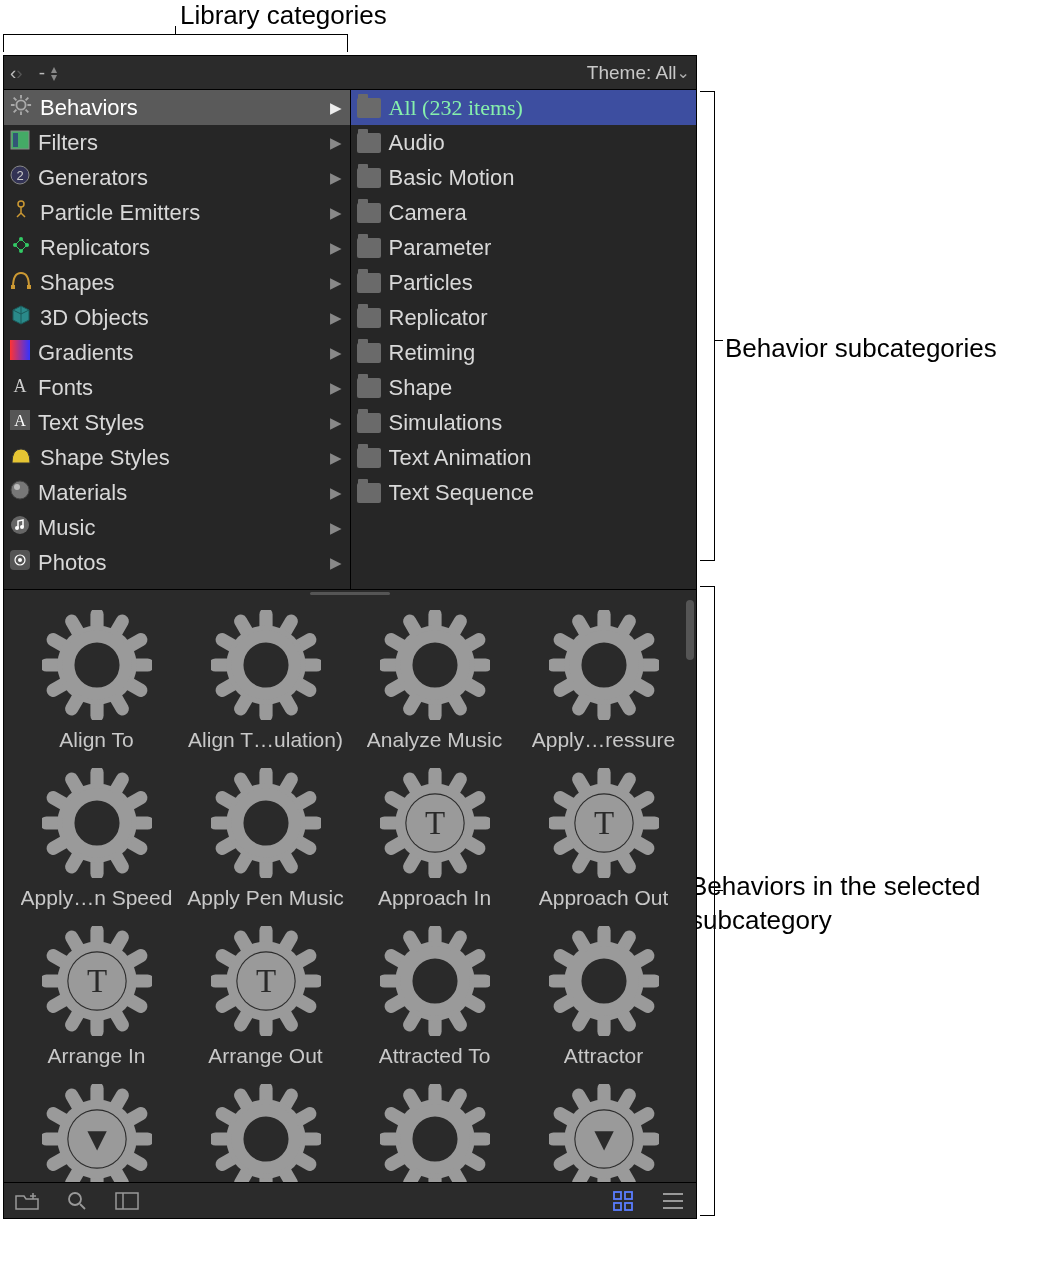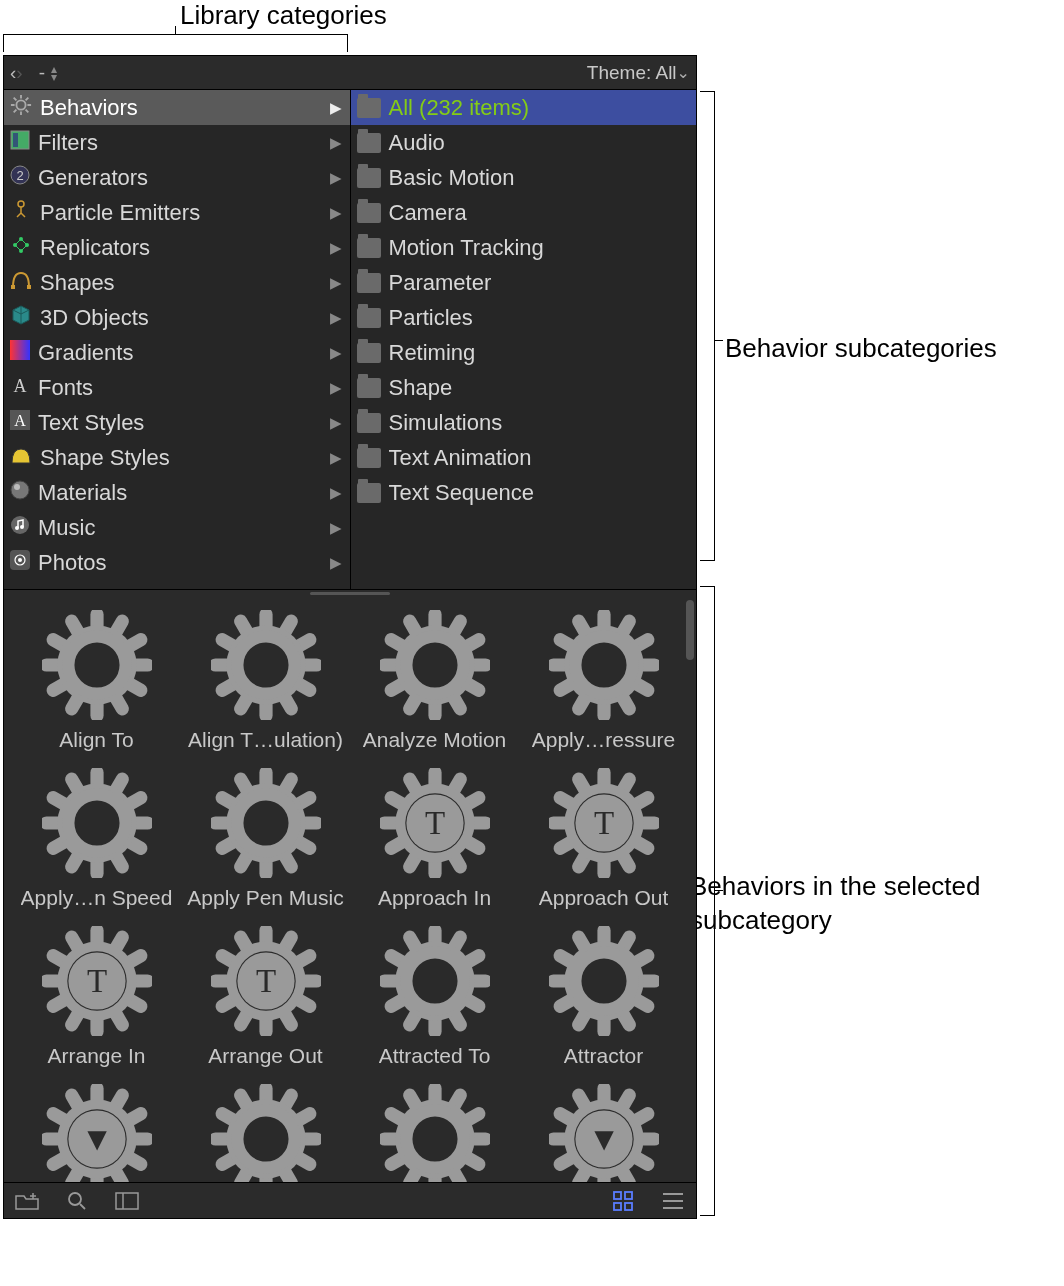--- a/index.html
+++ b/index.html
@@ -37,21 +37,21 @@
   .spacer{flex:1;}
   .theme-sel{display:flex;align-items:center;color:#c8c8c8;}
   .theme-chev{font-size:16px;color:#aaa;}
 
   .columns{height:500px;display:flex;border-bottom:1px solid #000;}
   .col{flex:1; overflow:hidden;}
   .col-left{border-right:1px solid #000;}
   .row{display:flex;align-items:center;height:35px;padding:0 6px;gap:8px;
        font-size:22px;color:#d8d8d8;position:relative;}
   .row.selected-left{background:#5a5a5a;color:#fff;}
-  .row.selected-right{background:#3d4ea0;color:#84cc16;}
+  .row.selected-right{background:#3d4ea0;color:#86efac;font-family:Liberation Serif, serif;}
   .row .arrow{position:absolute;right:8px;color:#888;font-size:15px;}
   .row.selected-left .arrow,.row.selected-right .arrow{color:#eee;}
   .folder-icon{width:24px;height:20px;background:#6a6a6a;border-radius:2px;position:relative;}
   .folder-icon::before{content:"";position:absolute;left:1px;top:-4px;width:10px;height:6px;
                        background:#6a6a6a;border-radius:1px;}
 
   
   .grid-wrap{flex:1;overflow:hidden;background:#2a2a2a;position:relative;}
   .scroll-ind{position:absolute;right:2px;top:4px;width:8px;height:60px;background:#555;border-radius:4px;}
   .grid{display:grid;grid-template-columns:repeat(4,1fr);padding:8px 8px;gap:4px 0;
@@ -246,29 +246,29 @@
         <div class="row">
           <span class="folder-icon"></span>
           <span>Basic Motion</span>
         </div>
         <div class="row">
           <span class="folder-icon"></span>
           <span>Camera</span>
         </div>
         <div class="row">
           <span class="folder-icon"></span>
-          <span>Motion Tracking</span>
-        </div>
-        <div class="row">
-          <span class="folder-icon"></span>
           <span>Parameter</span>
         </div>
         <div class="row">
           <span class="folder-icon"></span>
           <span>Particles</span>
+        </div>
+        <div class="row">
+          <span class="folder-icon"></span>
+          <span>Replicator</span>
         </div>
         <div class="row">
           <span class="folder-icon"></span>
           <span>Retiming</span>
         </div>
         <div class="row">
           <span class="folder-icon"></span>
           <span>Shape</span>
         </div>
         <div class="row">
@@ -342,21 +342,21 @@
               <line x1="16" y1="50.00000000000001" x2="4" y2="50.00000000000001" stroke="#9a9a9a" stroke-width="12" stroke-linecap="round"></line>
               <line x1="20.555136271329086" y1="33" x2="10.162831425915826" y2="26.999999999999996" stroke="#9a9a9a" stroke-width="12" stroke-linecap="round"></line>
               <line x1="32.999999999999986" y1="20.555136271329097" x2="26.99999999999998" y2="10.162831425915833" stroke="#9a9a9a" stroke-width="12" stroke-linecap="round"></line>
               <line x1="49.99999999999999" y1="16" x2="49.99999999999999" y2="4" stroke="#9a9a9a" stroke-width="12" stroke-linecap="round"></line>
               <line x1="67" y1="20.555136271329086" x2="73" y2="10.162831425915826" stroke="#9a9a9a" stroke-width="12" stroke-linecap="round"></line>
               <line x1="79.4448637286709" y1="32.999999999999986" x2="89.83716857408416" y2="26.99999999999998" stroke="#9a9a9a" stroke-width="12" stroke-linecap="round"></line>
               <circle cx="50" cy="50" r="36" fill="#9a9a9a"></circle>
               <circle cx="50" cy="50" r="27" fill="#2a2a2a"></circle>
               <circle cx="50" cy="50" r="26" fill="none" stroke="#9a9a9a" stroke-width="11"></circle>
             </svg></span>
-          <span class="cell-label">Analyze Motion</span>
+          <span class="cell-label">Analyze Music</span>
         </div>
         <div class="cell">
           <span><svg class="gear-svg" viewBox="0 0 100 100">
               <line x1="84" y1="50" x2="96" y2="50" stroke="#9a9a9a" stroke-width="12" stroke-linecap="round"></line>
               <line x1="79.44486372867092" y1="67" x2="89.83716857408419" y2="73" stroke="#9a9a9a" stroke-width="12" stroke-linecap="round"></line>
               <line x1="67" y1="79.44486372867091" x2="73" y2="89.83716857408417" stroke="#9a9a9a" stroke-width="12" stroke-linecap="round"></line>
               <line x1="50" y1="84" x2="50" y2="96" stroke="#9a9a9a" stroke-width="12" stroke-linecap="round"></line>
               <line x1="33.00000000000001" y1="79.44486372867092" x2="27.00000000000001" y2="89.83716857408419" stroke="#9a9a9a" stroke-width="12" stroke-linecap="round"></line>
               <line x1="20.555136271329083" y1="67" x2="10.162831425915819" y2="73" stroke="#9a9a9a" stroke-width="12" stroke-linecap="round"></line>
               <line x1="16" y1="50.00000000000001" x2="4" y2="50.00000000000001" stroke="#9a9a9a" stroke-width="12" stroke-linecap="round"></line>

